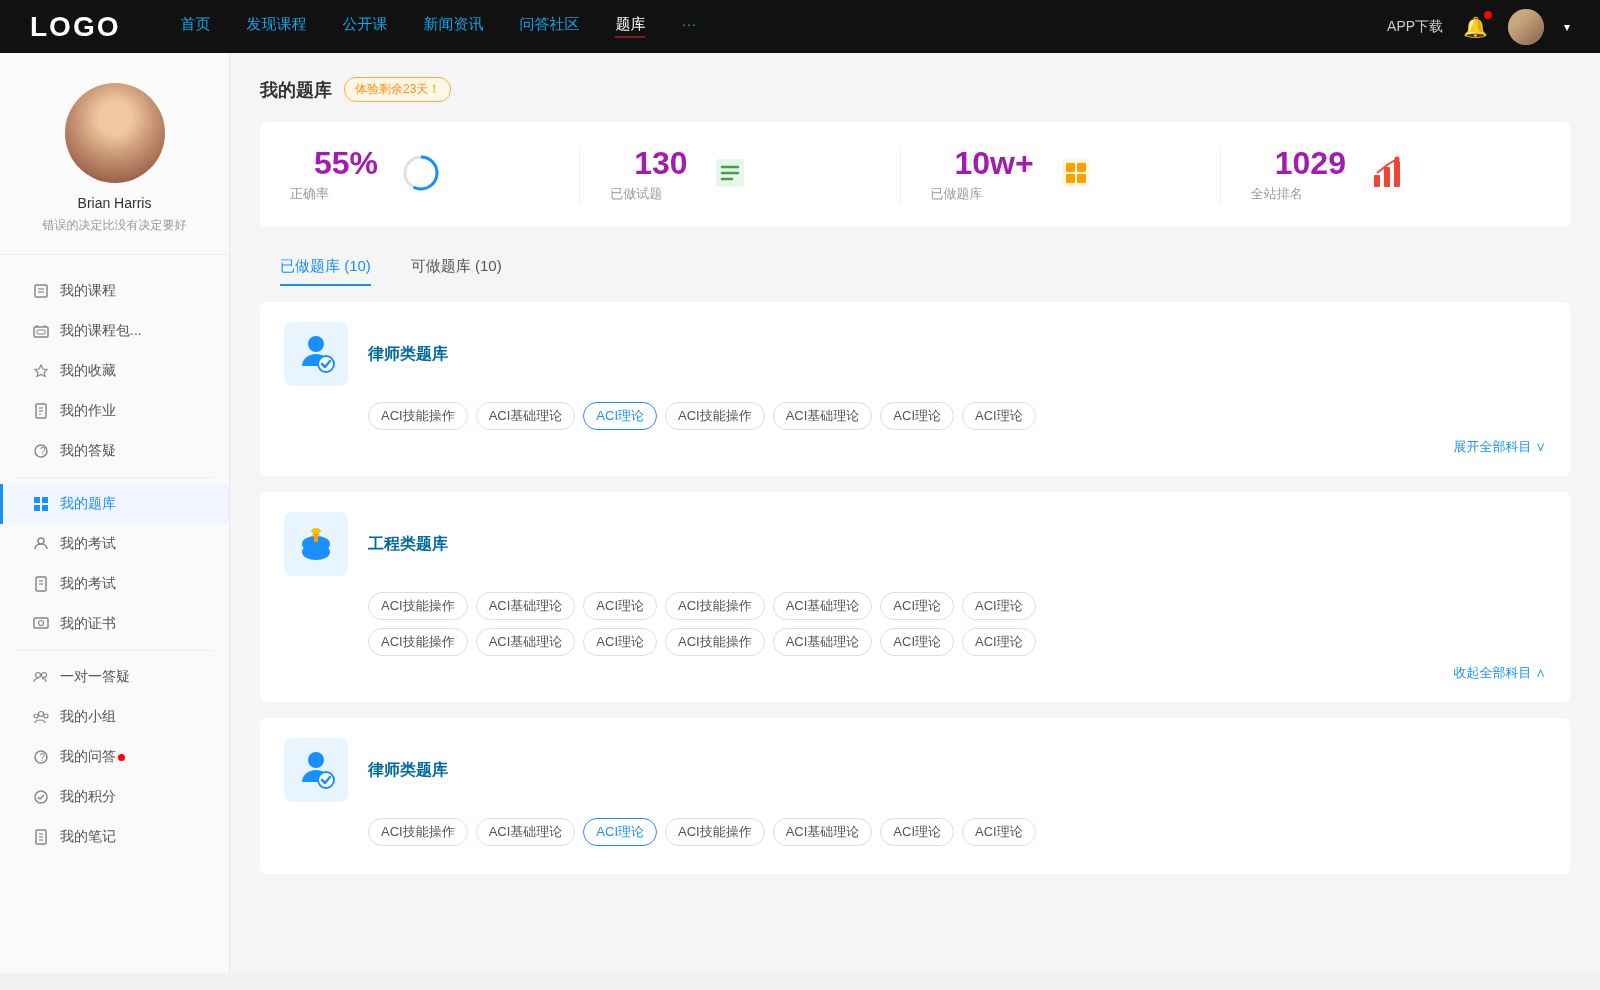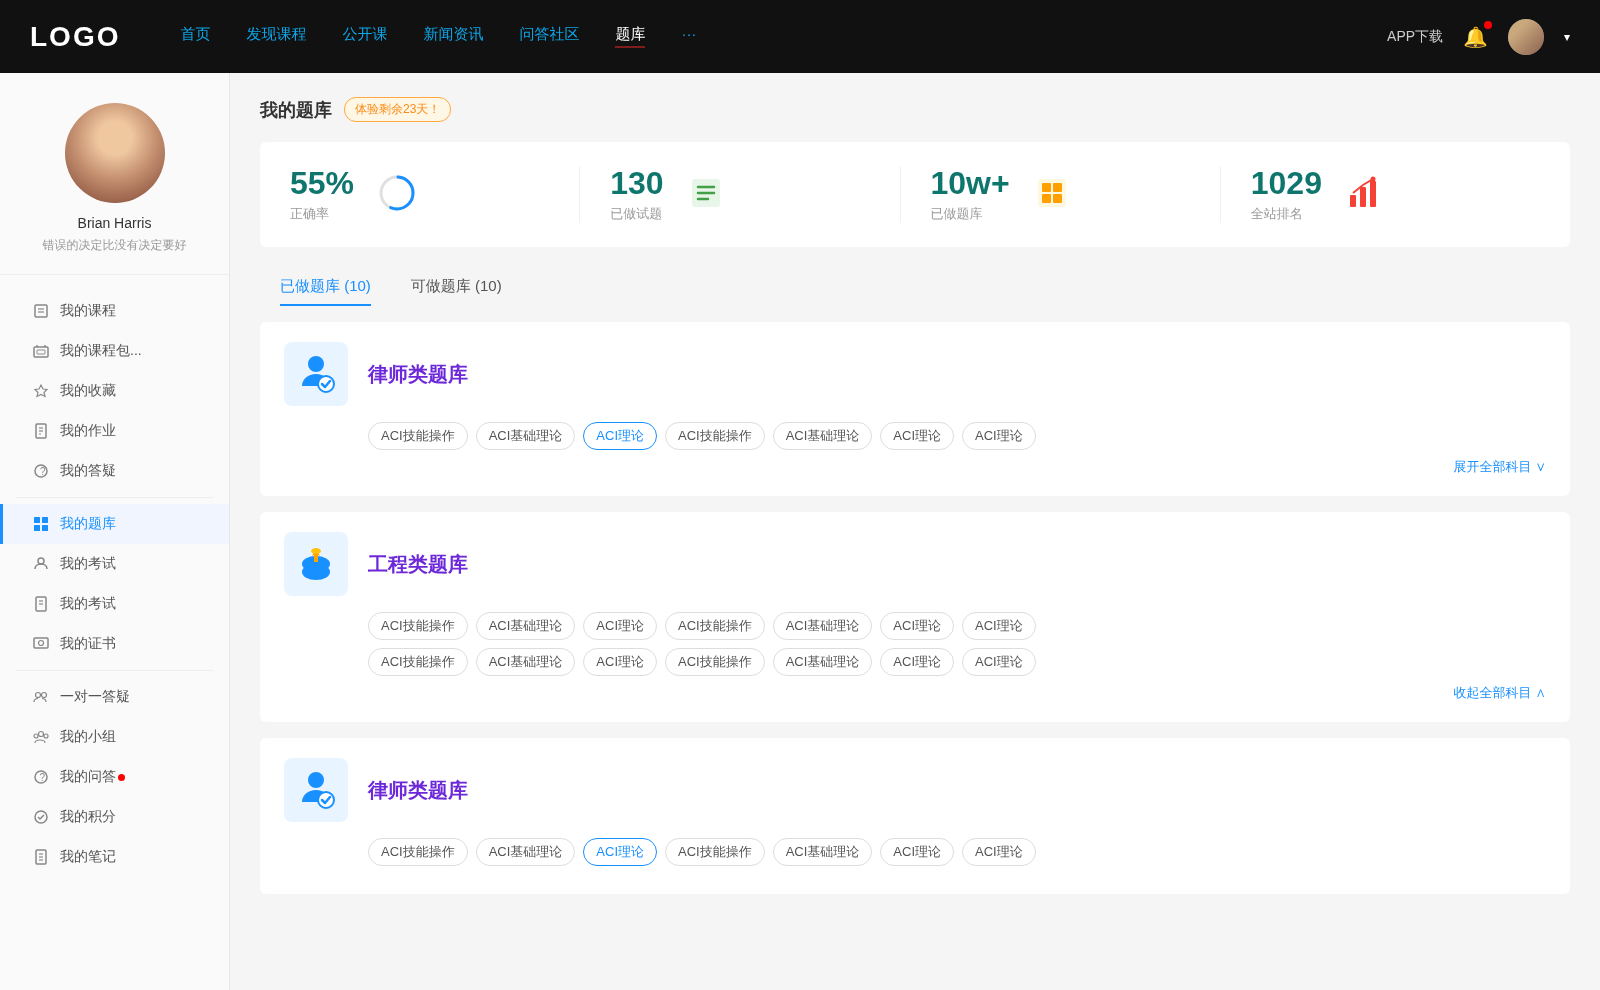--- a/index.html
+++ b/index.html
@@ -1,21 +1,21 @@
 <!DOCTYPE html>
 <html><head>
   <meta charset="utf-8">
   <style>
     * { box-sizing: border-box; margin: 0; padding: 0; }
     body { font-family: -apple-system, BlinkMacSystemFont, "PingFang SC", "Microsoft YaHei", sans-serif; background: #f0f0f0; }
 
     
     .header {
       background: #111;
-      height: 73px;
+      height: 53px;
       display: flex;
       align-items: center;
       padding: 0 30px;
       position: relative;
     }
     .header-logo {
       color: white;
       font-size: 28px;
       font-weight: bold;
       letter-spacing: 2px;
@@ -227,22 +227,23 @@
     .stat-item + .stat-item {
       padding-left: 30px;
     }
     .stat-numbers {
       display: flex;
       flex-direction: column;
     }
     .stat-value {
       font-size: 32px;
       font-weight: 600;
-      color: #0f766e;
+      color: #a21caf;
       line-height: 1.1;
+      margin-left: 24px;
     }
     .stat-label {
       font-size: 13px;
       color: #999;
       margin-top: 4px;
     }
 
     
     .tabs-bar {
       display: flex;
@@ -286,23 +287,23 @@
       width: 64px;
       height: 64px;
       background: #e8f4ff;
       border-radius: 8px;
       display: flex;
       align-items: center;
       justify-content: center;
       flex-shrink: 0;
     }
     .bank-name {
-      font-size: 20px;
+      font-size: 16px;
       font-weight: 600;
-      color: #6d28d9;
+      color: #0369a1;
     }
     .bank-tags {
       display: flex;
       flex-wrap: wrap;
       gap: 8px;
       margin-top: 8px;
     }
     .bank-tag {
       font-size: 13px;
       color: #555;

